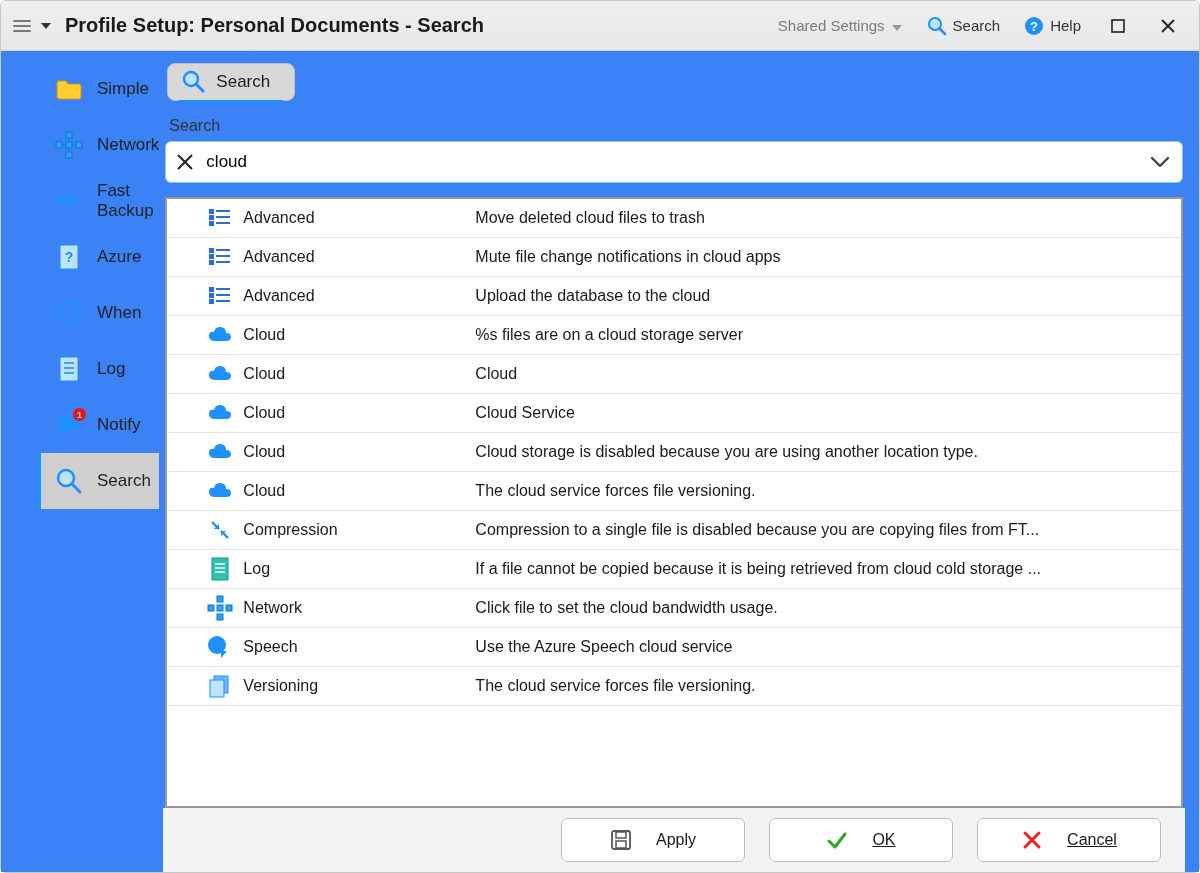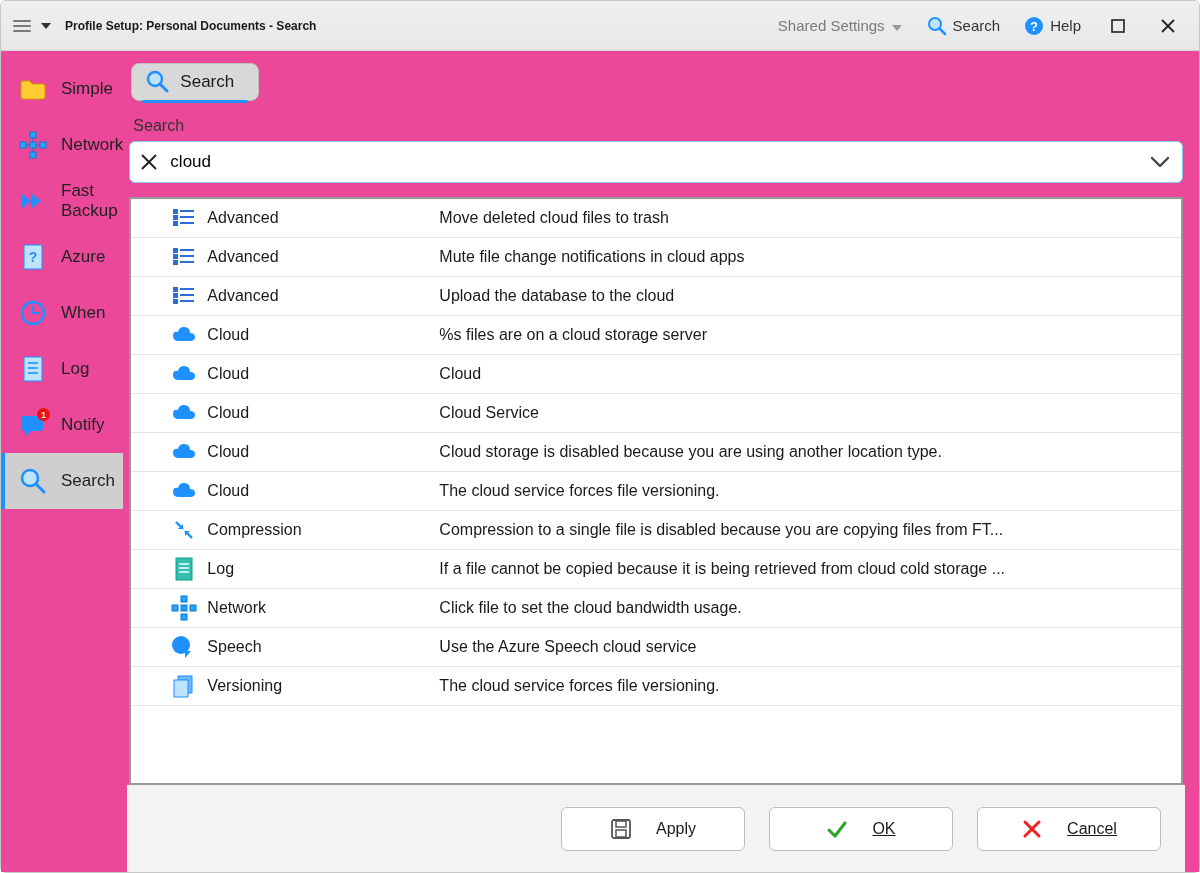--- a/index.html
+++ b/index.html
@@ -3,28 +3,28 @@
 <meta charset="utf-8">
 <style>
   * { box-sizing: border-box; }
   html, body { margin: 0; padding: 0; font-family: "Segoe UI", Arial, sans-serif; font-size: 15px; color: #1a1a1a; }
   body { background: #fff; width: 1200px; height: 873px; overflow: hidden; }
 
   .window { display: flex; flex-direction: column; width: 1200px; height: 873px; border: 1px solid #c7c7c7; border-radius: 6px; background: #fff; }
 
   
   .titlebar { display: flex; align-items: center; height: 50px; background: linear-gradient(#efefef,#e8e8e8); border-bottom: 1px solid #d5d5d5; padding: 0 10px 0 12px; gap: 8px; border-top-left-radius:6px; border-top-right-radius:6px;}
-  .titlebar .title-text { font-weight: 700; font-size: 12px; margin-left: 4px; flex: 0 0 auto; }
+  .titlebar .title-text { font-weight: 700; font-size: 20px; margin-left: 4px; flex: 0 0 auto; }
   .titlebar .spacer { flex: 1 1 auto; }
   .titlebar .tb-item { display: flex; align-items: center; gap: 6px; padding: 4px 8px; cursor: default; color: #333; }
   .titlebar .tb-item.muted { color: #7b7b7b; align-items: flex-end; }
   .titlebar .winbtn { width: 42px; height: 32px; display:flex; align-items:center; justify-content:center; }
   .titlebar svg, .tb-item svg { display:block; }
 
-  .body { display: flex; flex: 1 1 auto; min-height: 0; background: #ec4899; }
+  .body { display: flex; flex: 1 1 auto; min-height: 0; background: #3b82f6; padding-left: 36px; }
 
   
   .sidebar { width: 220px; padding-top: 10px; display:flex; flex-direction:column; }
   .side-item { display:flex; align-items:center; gap:14px; height:56px; padding-left:18px; font-size:17px; color:#222; cursor:default; }
   .side-item .side-icon { width:28px; height:28px; display:flex; align-items:center; justify-content:center; position:relative;}
   .side-item.active { background:#cfcfcf; }
   .side-item.active::before { content:""; position:absolute; left:0; width:4px; height:56px; background:#1e90ff; margin-left:-0px; }
   .side-item.active { position:relative; }
   .side-item.active::before { left:0; }
   .notify-badge { position:absolute; top:-3px; right:-3px; width:13px; height:13px; border-radius:50%; background:#e11; color:#fff; font-size:9px; display:flex; align-items:center; justify-content:center; font-weight:bold;}
@@ -42,21 +42,21 @@
 
   .results-wrap { margin:14px 2px 0 2px; border:2px solid #989898; flex:1 1 auto; overflow:auto; background:#fff; }
   table.results { width:100%; border-collapse:collapse; table-layout:fixed;}
   table.results col.cat { width:300px; }
   table.results td { border-bottom:1px solid #e4e4e4; padding:6px 8px; font-size:16px; white-space:nowrap; overflow:hidden; text-overflow:ellipsis; vertical-align:middle;}
   table.results td.cat { padding-left:40px; }
   .cat-inner { display:flex; align-items:center; gap:10px; }
   .cat-inner .ric { width:26px; height:26px; display:flex; align-items:center; justify-content:center;}
 
   
-  .footer { height:87px; display:flex; align-items:center; justify-content:flex-end; gap:24px; padding:0 24px; background:#f3f3f3; border-top:0; }
+  .footer { height:64px; display:flex; align-items:center; justify-content:flex-end; gap:24px; padding:0 24px; background:#f3f3f3; border-top:0; }
   .btn { display:flex; align-items:center; justify-content:center; gap:24px; min-width:184px; height:44px; border:1px solid #bdbdbd; background:#fff; border-radius:6px; font-size:16px; cursor:default;}
   .btn .bicon { width:22px; height:22px; display:flex; align-items:center; justify-content:center;}
   .btn .mnemonic { text-decoration:underline; }
 
   
   .hamburger span { display:block; width:18px; height:2px; background:#7a7a7a; margin:3px 0; border-radius:1px;}
 </style>
 </head>
 <body>
 

